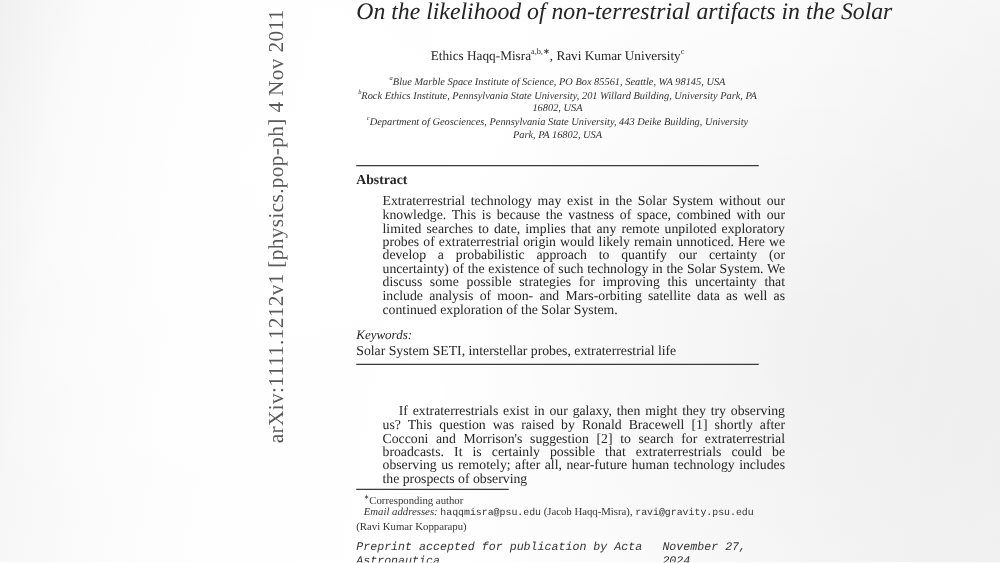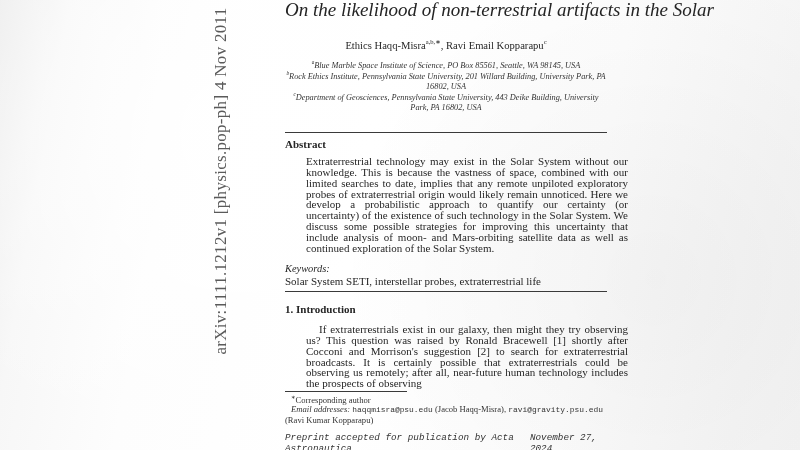--- a/index.html
+++ b/index.html
@@ -109,40 +109,39 @@
   <div class="blurwrap">
 
     <div class="arxiv-anchor">
       <div class="arxiv-stamp">arXiv:1111.1212v1  [physics.pop-ph]  4 Nov 2011</div>
     </div>
 
     <div class="col title-block">
       <div class="title-line">On the likelihood of non-terrestrial artifacts in the Solar</div>
     </div>
 
-    <div class="col authors"><span>Ethics Haqq-Misra</span><sup>a,b,∗</sup><span>, </span><span>Ravi Email Kopparapu</span><sup>c</sup></div>
+    <div class="col authors"><span>Ethics Haqq-Misra</span><sup>a,b,∗</sup><span>, </span><span>Ravi Kumar University</span><sup>c</sup></div>
 
     <div class="col affils">
       <div><sup>a</sup><span>Blue Marble Space Institute of Science, PO Box 85561, Seattle, WA 98145, USA</span></div>
       <div><sup>b</sup><span>Rock Ethics Institute, Pennsylvania State University, 201 Willard Building, University Park, PA 16802, USA</span></div>
       <div><sup>c</sup><span>Department of Geosciences, Pennsylvania State University, 443 Deike Building, University Park, PA 16802, USA</span></div>
     </div>
 
     <div class="rule rule1"></div>
 
     <div class="col abstract-heading">Abstract</div>
 
     <div class="col justified abstract-text">Extraterrestrial technology may exist in the Solar System without our knowledge. This is because the vastness of space, combined with our limited searches to date, implies that any remote unpiloted exploratory probes of extraterrestrial origin would likely remain unnoticed. Here we develop a probabilistic approach to quantify our certainty (or uncertainty) of the existence of such technology in the Solar System. We discuss some possible strategies for improving this uncertainty that include analysis of moon- and Mars-orbiting satellite data as well as continued exploration of the Solar System.</div>
 
     <div class="col keywords-label">Keywords:</div>
     <div class="col keywords-text">Solar System SETI, interstellar probes, extraterrestrial life</div>
 
     <div class="rule rule2"></div>
 
-    <div class="col intro-heading">1. Introduction</div>
     <div class="col justified intro-text">If extraterrestrials exist in our galaxy, then might they try observing us? This question was raised by Ronald Bracewell [1] shortly after Cocconi and Morrison's suggestion [2] to search for extraterrestrial broadcasts. It is certainly possible that extraterrestrials could be observing us remotely; after all, near-future human technology includes the prospects of observing</div>
 
     <div class="foot-rule"></div>
 
     <div class="col foot-corresponding"><sup>∗</sup><span>Corresponding author</span></div>
 
     <div class="col foot-emails"><span class="lbl">Email addresses:</span>
       <span class="mono">haqqmisra@psu.edu</span>
       <span>(Jacob Haqq-Misra),</span>
       <span class="mono">ravi@gravity.psu.edu</span>

